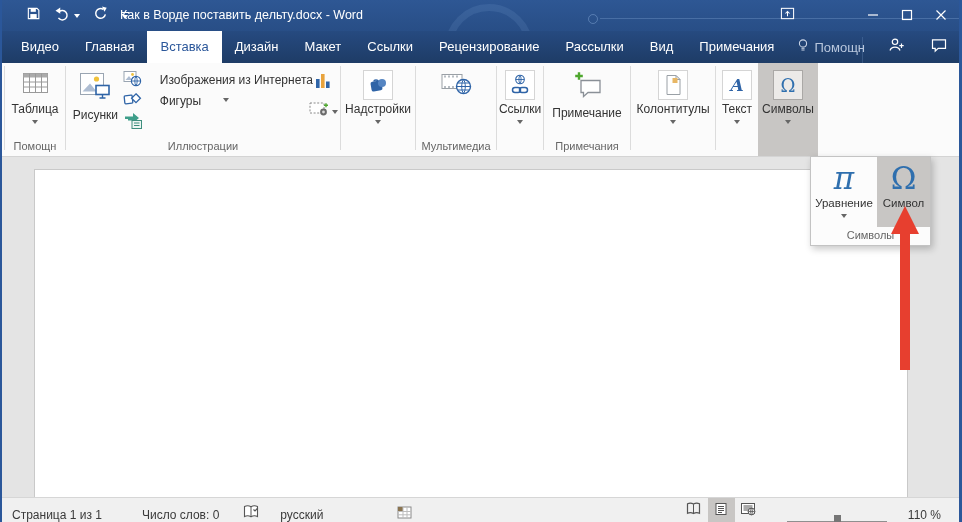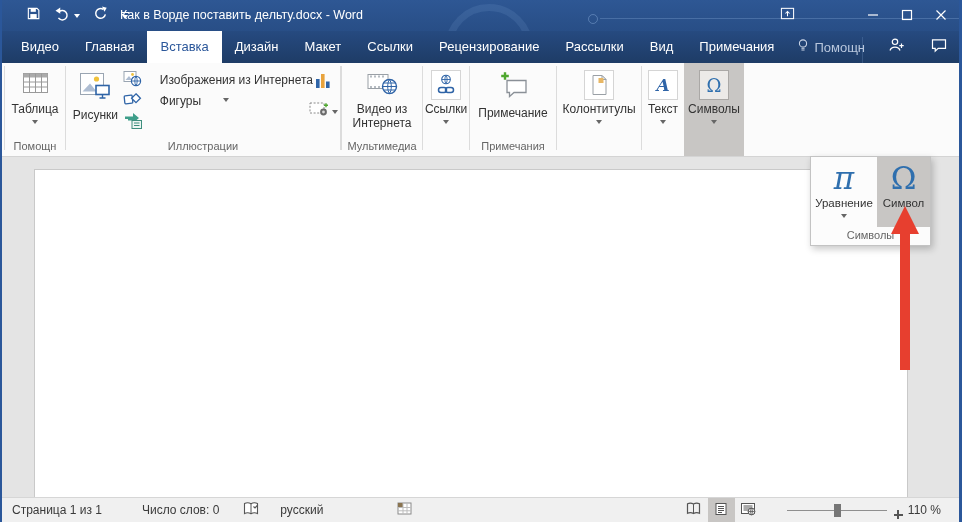--- a/index.html
+++ b/index.html
@@ -74,21 +74,21 @@
 
   .redarrow{position:absolute;left:886px;top:204px;z-index:6;}
 
   
   .docarea{position:absolute;left:2px;top:158px;width:957px;height:339px;background:#e4e4e4;}
   .page{position:absolute;left:32px;top:11px;width:872px;height:328px;background:#fff;
     border:1px solid #c9c9c9;border-bottom:none;}
 
   
   .statusbar{position:absolute;left:2px;top:497px;width:957px;height:25px;background:#f0f0f0;
-    border-top:1px solid #d6d6d6;box-sizing:border-box;display:flex;align-items:center;
+    border-top:1px solid #d6d6d6;box-sizing:border-box;display:flex;align-items:flex-end;
     font-size:12px;color:#3a3a3a;}
   .sb-item{white-space:nowrap;cursor:default;}
   .viewbtn{width:27px;height:24px;display:flex;align-items:center;justify-content:center;}
   .viewbtn.selected{background:#c8c6c4;}
   .zoomtrack{width:100px;height:1px;background:#8f8f8f;position:relative;margin:0 7px;}
   .zoomhandle{position:absolute;left:47px;top:-6px;width:7px;height:13px;background:#767676;}
   .minusbar{width:9px;height:2px;background:#555;}
   .plusicon{position:relative;width:9px;height:9px;}
   .plusicon::before{content:"";position:absolute;left:0;top:3.5px;width:9px;height:2px;background:#555;}
   .plusicon::after{content:"";position:absolute;left:3.5px;top:0;width:2px;height:9px;background:#555;}
@@ -275,34 +275,51 @@
                   <path d="M17 1.2v4M15 3.2h4" stroke="#4ea72e" stroke-width="1.4"></path>
                 </svg></span>
             <span class="caret" style="margin-top:0"></span>
           </span>
         </div>
       </div>
       <div class="glabel">Иллюстрации</div>
     </div>
     <div class="vdiv"></div>
 
+    <div class="rgroup" style="width:74px">
+      <div class="gbody">
+        <div class="bigbtn">
+          <div class="iconzone">
+              <span class="iconbox">
+                <svg width="20" height="19" viewBox="0 0 20 19">
+                  <rect x="3" y="5" width="11" height="10" rx="2" fill="#2f64a7" transform="rotate(-10 8.5 10)"></rect>
+                  <circle cx="14" cy="7" r="4" fill="#5585c2"></circle>
+                  <path d="M6 5.5c0-2 4-2 4 0" fill="none" stroke="#2f64a7" stroke-width="1.4"></path>
+                </svg>
+              </span>
+            </div>
+          <div class="blabel">Надстройки</div>
+          <span class="caret"></span>
+        </div>
+      </div>
+      <div class="glabel"></div>
+    </div>
     <div class="vdiv"></div>
 
     <div class="rgroup" style="width:80px">
       <div class="gbody">
         <div class="bigbtn">
           <div class="iconzone">
               <span><svg width="31" height="25" viewBox="0 0 31 25">
                   <rect x="1" y="3.5" width="20" height="14" fill="#fff" stroke="#9aa0a6"></rect>
                   <path d="M3 4.5h2v2H3zM7 4.5h2v2H7zM11 4.5h2v2h-2zM15 4.5h2v2h-2zM3 15h2v2H3zM7 15h2v2H7zM11 15h2v2h-2zM15 15h2v2h-2z" fill="#b6bcc2"></path>
                   <circle cx="22.5" cy="15.5" r="7" fill="#fff" stroke="#2f64a7" stroke-width="1.4"></circle>
                   <path d="M16 15.5h13M22.5 8.8c-2.4 2-2.4 11.4 0 13.4M22.5 8.8c2.4 2 2.4 11.4 0 13.4M16.8 12h11.4M16.8 19h11.4" fill="none" stroke="#2f64a7" stroke-width="1"></path>
                 </svg></span>
             </div>
-          <div class="blabel wrap" style="width:72px">Видео из Интернета</div>
         </div>
       </div>
       <div class="glabel">Мультимедиа</div>
     </div>
     <div class="vdiv"></div>
 
     <div class="rgroup" style="width:46px">
       <div class="gbody">
         <div class="bigbtn">
           <div class="iconzone">

